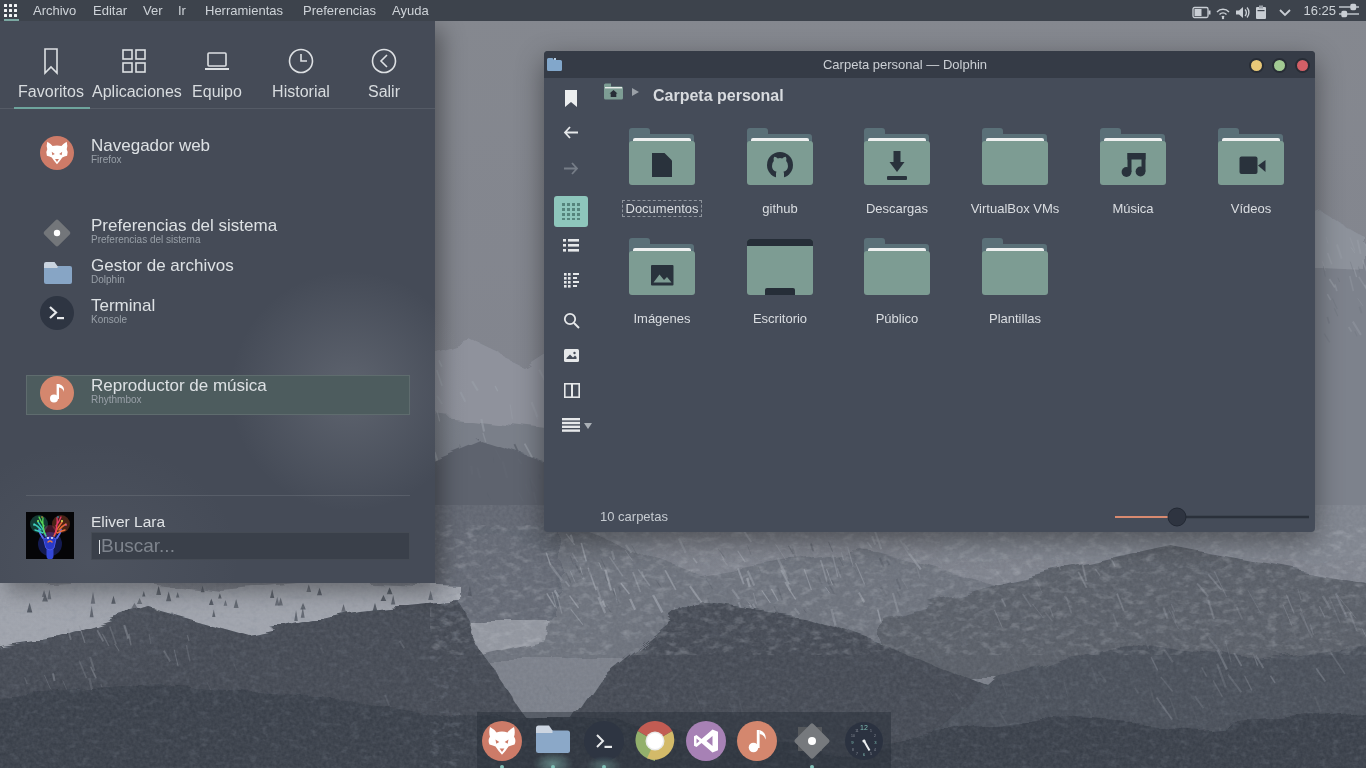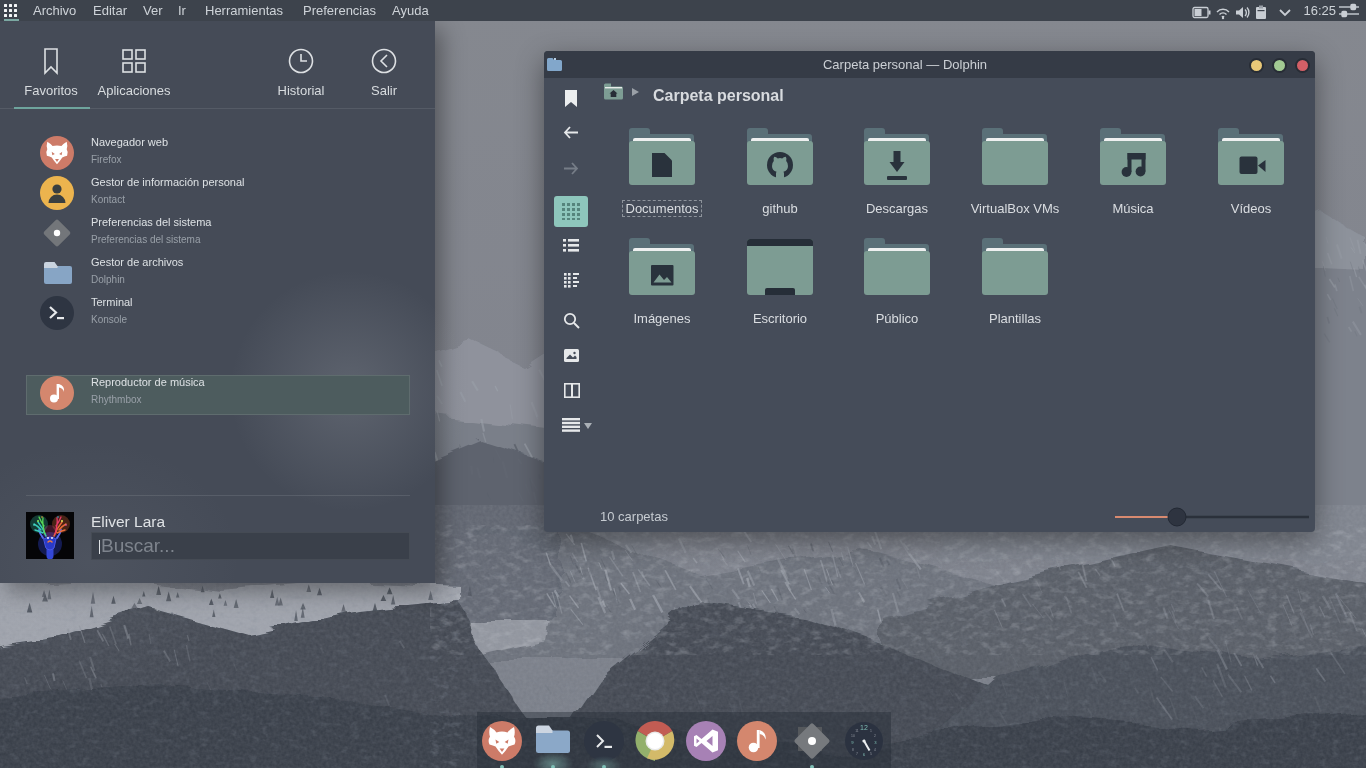--- a/index.html
+++ b/index.html
@@ -9,27 +9,27 @@
 #topbar .menu{position:absolute;top:0;height:21px;line-height:21px;}
 #gridicon{position:absolute;left:4px;top:4px;width:15px;height:13px;}
 #gridicon .d{position:absolute;width:2.5px;height:2.5px;background:#f3f5f6;border-radius:0.5px;}
 #gridunder{position:absolute;left:4px;top:19px;width:15px;height:2px;background:#7ba8a2;}
 #tray{position:absolute;right:0;top:0;height:21px;color:#c9ced4;}
 #clocktxt{position:absolute;right:30px;top:0;line-height:21px;font-size:13px;color:#ced3d8;}
 
 #panel{position:absolute;left:0;top:21px;width:435px;height:562px;background:#454b57;z-index:20;box-shadow:6px 8px 22px rgba(0,0,0,0.38);}
 #panel .fog1{position:absolute;left:230px;top:250px;width:240px;height:240px;background:radial-gradient(closest-side,rgba(165,170,178,0.26),rgba(165,170,178,0));}
 #panel .fog2{position:absolute;left:-60px;top:420px;width:300px;height:240px;background:radial-gradient(closest-side,rgba(150,155,165,0.10),rgba(150,155,165,0));}
-.tab{position:absolute;top:25px;width:84px;text-align:center;color:#d8dcdf;font-size:13px;}
+.tab{position:absolute;top:25px;width:84px;text-align:center;color:#d8dcdf;font-size:16px;}
 .tab svg{display:block;margin:0 auto 7px auto;}
 #tabline{position:absolute;left:0px;top:87px;width:435px;height:1px;background:rgba(255,255,255,0.09);}
 #tabsel{position:absolute;left:14px;top:86px;width:76px;height:2px;background:#6ea49d;}
 .item{position:absolute;left:26px;width:384px;height:40px;}
 .item .ic{position:absolute;left:14px;top:3px;width:34px;height:34px;}
-.item .t1{position:absolute;left:65px;top:3px;font-size:11px;color:#dde1e4;white-space:nowrap;}
+.item .t1{position:absolute;left:65px;top:3px;font-size:17px;color:#dde1e4;white-space:nowrap;}
 .item .t2{position:absolute;left:65px;top:21px;font-size:10px;color:#99a0a8;white-space:nowrap;}
 #hirow{position:absolute;left:26px;top:354px;width:384px;height:40px;background:#4d5c5e;border:1px solid rgba(255,255,255,0.10);}
 #botline{position:absolute;left:26px;top:474px;width:384px;height:1px;background:rgba(255,255,255,0.10);}
 #avatar{position:absolute;left:26px;top:491px;width:48px;height:47px;background:#0a0a0c;overflow:hidden;}
 #uname{position:absolute;left:91px;top:492px;font-size:15.5px;color:#dfe2e5;}
 #search{position:absolute;left:91px;top:511px;width:319px;height:28px;background:#3a404a;border:1px solid rgba(255,255,255,0.06);color:#7e848d;font-size:19px;line-height:26px;padding-left:7px;}
 #search .cursor{display:inline-block;width:1px;height:14px;background:#dfe3e6;vertical-align:-2px;margin-right:1px;}
 
 #win{position:absolute;left:544px;top:51px;width:771px;height:481px;background:#454c59;border-radius:4px;z-index:10;box-shadow:0 9px 28px rgba(0,0,0,0.42);}
 #titlebar{position:absolute;left:0;top:0;width:771px;height:27px;background:#353b46;border-radius:4px 4px 0 0;}
@@ -616,20 +616,29 @@
     <svg width="30" height="30" viewBox="0 0 30 30">
         <g fill="none" stroke="#dde0e3" stroke-width="1.6">
           <rect x="4" y="4" width="9" height="9"></rect>
           <rect x="17" y="4" width="9" height="9"></rect>
           <rect x="4" y="17" width="9" height="9"></rect>
           <rect x="17" y="17" width="9" height="9"></rect>
         </g>
       </svg>
     Aplicaciones
   </div>
+  <div class="tab" style="left:175px">
+    <svg width="30" height="30" viewBox="0 0 30 30">
+        <g fill="none" stroke="#dde0e3" stroke-width="1.6">
+          <rect x="6" y="7" width="18" height="13" rx="1"></rect>
+          <path d="M3 23 h24" stroke-width="2"></path>
+        </g>
+      </svg>
+    Equipo
+  </div>
   <div class="tab" style="left:259px">
     <svg width="30" height="30" viewBox="0 0 30 30">
         <g fill="none" stroke="#dde0e3" stroke-width="1.6">
           <circle cx="15" cy="15" r="11.5"></circle>
           <path d="M15 8 v7 h6"></path>
         </g>
       </svg>
     Historial
   </div>
   <div class="tab" style="left:342px">
@@ -649,29 +658,20 @@
   <div class="item" style="top:112px">
     <svg class="ic" viewBox="0 0 42 42">
         <circle cx="21" cy="21" r="21" fill="#cd7b68"></circle>
         <path d="M9 7 Q13.5 9.5 15.5 12.5 Q18 11.6 21 11.6 Q24 11.6 26.5 12.5 Q28.5 9.5 33 7 Q34.5 12.5 33 16.5 Q35.5 20.5 33.5 24.5 Q30 25.5 27.5 26.5 Q25 30.5 21 34.8 Q17 30.5 14.5 26.5 Q12 25.5 8.5 24.5 Q6.5 20.5 9 16.5 Q7.5 12.5 9 7 Z" fill="#fff"></path>
         <path d="M14.5 19.5 l3.8 2.6 l-3 1.6 z" fill="#cd7b68"></path>
         <path d="M27.5 19.5 l-3.8 2.6 l3 1.6 z" fill="#cd7b68"></path>
         <path d="M18.6 28.5 h4.8 L21 32 z" fill="#cd7b68"></path>
       </svg>
     <div class="t1">Navegador web</div>
       <div class="t2">Firefox</div>
-  </div>
-  <div class="item" style="top:152px">
-    <svg class="ic" viewBox="0 0 34 34">
-        <circle cx="17" cy="17" r="17" fill="#ecb44e"></circle>
-        <circle cx="17" cy="13" r="4.6" fill="#3a3f40"></circle>
-        <path d="M8.5 27 a8.5 8.5 0 0 1 17 0 z" fill="#3a3f40"></path>
-      </svg>
-    <div class="t1">Gestor de información personal</div>
-      <div class="t2">Kontact</div>
   </div>
   <div class="item" style="top:192px">
     <svg class="ic" viewBox="0 0 34 34">
         <rect x="7" y="7" width="20" height="20" rx="2" transform="rotate(45 17 17)" fill="#73767a"></rect>
         <circle cx="17" cy="17" r="3.2" fill="#fff"></circle>
       </svg>
     <div class="t1">Preferencias del sistema</div>
       <div class="t2">Preferencias del sistema</div>
   </div>
   <div class="item" style="top:232px">

